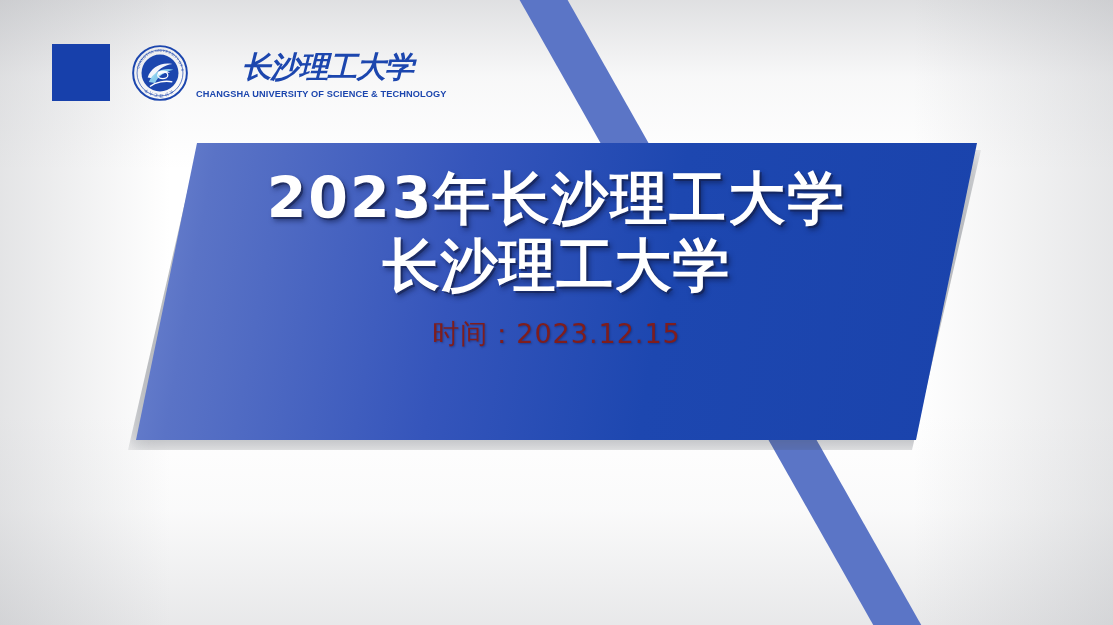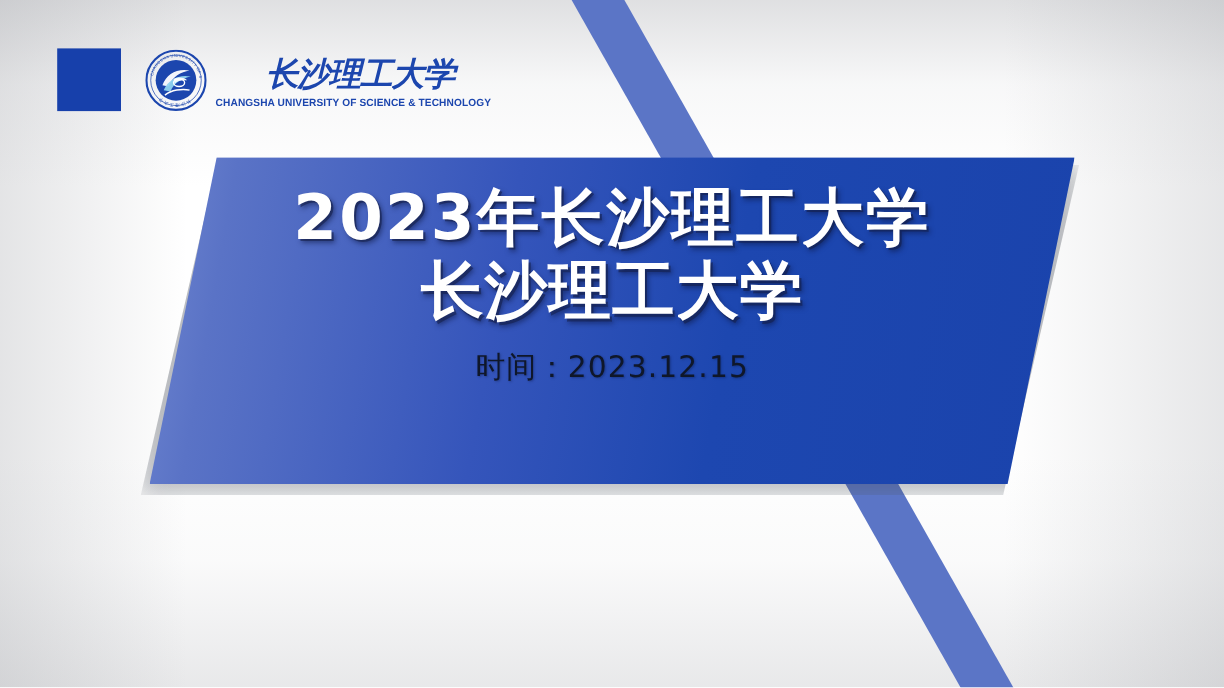--- a/index.html
+++ b/index.html
@@ -169,21 +169,21 @@
     letter-spacing: 1px;
     white-space: nowrap;
     text-shadow:
        2px 2px 0 rgba(20,30,70,0.55),
        3px 4px 5px rgba(10,20,60,0.50);
     font-family: "DejaVu Sans", "Liberation Sans", sans-serif;
   }
   .title-line.l1 { letter-spacing: 2px; }
   .subtitle {
     margin-top: 18px;
-    color: #0f172a;
+    color: #7f1d1d;
     font-size: 27px;
     letter-spacing: 1px;
     white-space: nowrap;
     font-family: "DejaVu Sans", "Liberation Sans", sans-serif;
     text-shadow: 1px 1px 2px rgba(10,20,60,0.35);
   }
 </style>
 </head>
 <body>
 

